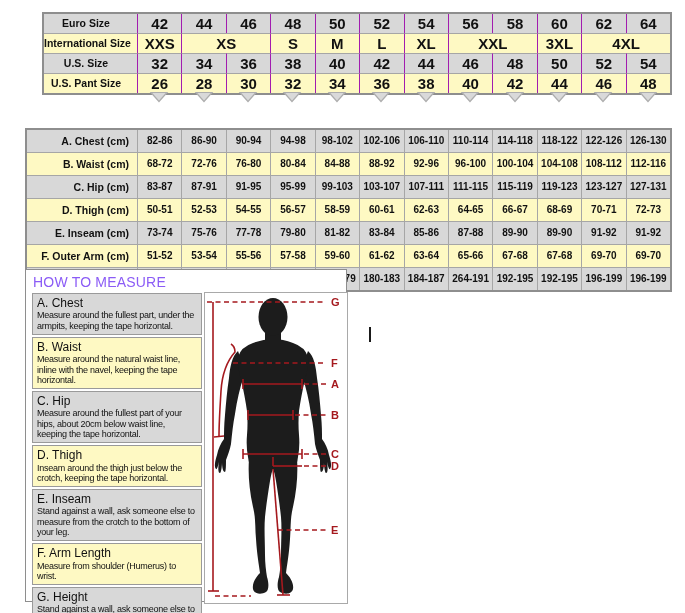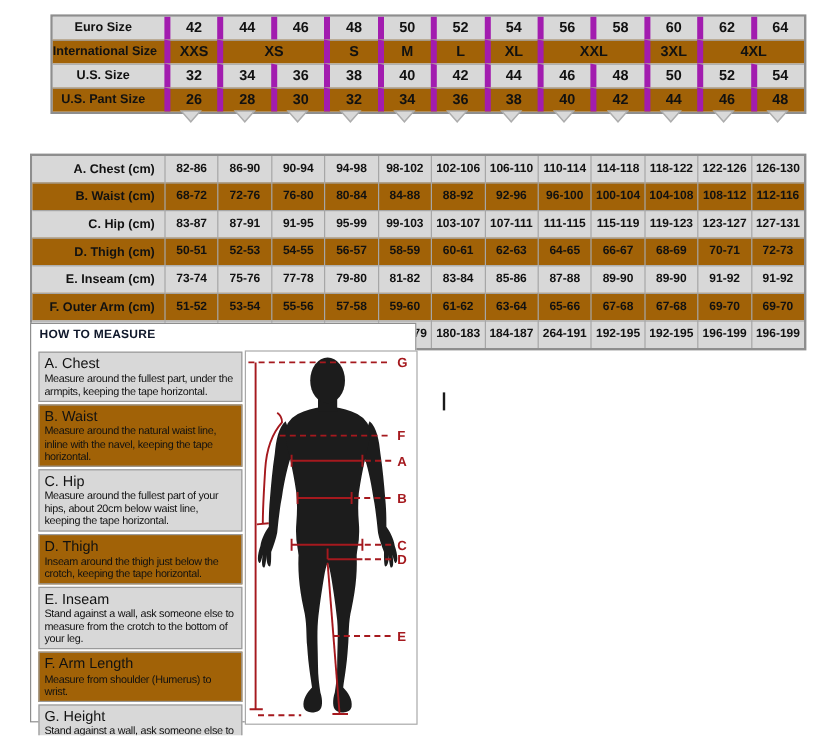--- a/index.html
+++ b/index.html
@@ -2,42 +2,42 @@
 <html><head>
 <meta charset="utf-8">
 <style>
   html,body{margin:0;padding:0;background:#fff;}
   .screen{position:relative;width:685px;height:613px;background:#ffffff;overflow:hidden;
           font-family:"Liberation Sans",sans-serif;color:#111;}
   
   .sizetable{position:absolute;left:42px;top:12px;width:630px;border:2px solid #8e8e8e;
              background:#fff;box-sizing:border-box;}
   .trow{display:grid;grid-template-columns:93px repeat(12,1fr);}
-  .trow > div{height:19px;line-height:19px;font-size:12px;font-weight:bold;text-align:center;
-              border-left:5px solid #a21caf;border-top:1px solid #a6a6a6;overflow:hidden;white-space:nowrap;}
+  .trow > div{height:19px;line-height:19px;font-size:15px;font-weight:bold;text-align:center;
+              border-left:1px solid #a21caf;border-top:1px solid #a6a6a6;overflow:hidden;white-space:nowrap;}
   .trow:first-child > div{border-top:none;}
   .trow > div.rowlabel{border-left:none;text-align:center;padding-right:9px;font-size:10.5px;}
   .gray{background:#d8d8d8;}
-  .white{background:#a16207;}
+  .white{background:#fef9c3;}
   
   .triangles{position:absolute;left:137px;top:91px;width:533px;height:14px;
              display:grid;grid-template-columns:repeat(12,1fr);}
   .tricell{display:flex;justify-content:center;align-items:flex-start;}
   
   .mtable{position:absolute;left:25px;top:128px;width:647px;border:2px solid #8e8e8e;
           background:#fff;box-sizing:border-box;}
   .mrow{display:grid;grid-template-columns:110px repeat(12,1fr);}
   .mrow > div{height:22px;line-height:22px;font-size:10px;font-weight:bold;text-align:center;
               border-left:1px solid #a6a6a6;border-top:1px solid #a6a6a6;overflow:hidden;white-space:nowrap;}
   .mtable .mrow:first-child > div{border-top:none;}
   .mrow > div.mlabel{border-left:none;text-align:right;padding-right:8px;font-size:10.5px;}
   
   .howto{position:absolute;left:25px;top:269px;width:322px;height:333px;border:1px solid #8e8e8e;
          background:#fff;box-sizing:border-box;}
-  .howto-title{font-size:10px;font-weight:bold;padding:4px 0 0 7px;letter-spacing:.2px;color:#0f172a;}
+  .howto-title{font-size:14px;font-weight:normal;padding:4px 0 0 7px;letter-spacing:.2px;color:#8b5cf6;}
   .howto-list{position:absolute;left:6px;top:23px;width:170px;display:flex;flex-direction:column;gap:2px;}
   .howto-item{border:1px solid #9a9a9a;padding:2px 4px 3px 4px;box-sizing:border-box;}
   .hlabel{font-weight:normal;font-size:12px;line-height:1.2;}
   .htext{font-size:9px;line-height:1.14;letter-spacing:-0.25px;}
   
   .figure-box{position:absolute;left:178px;top:22px;width:142px;height:310px;
               border:1px solid #a9a9a9;background:#fff;box-sizing:content-box;}
   .figure-box svg{display:block;}
   
   .cursor-artifact{position:absolute;left:369px;top:327px;width:2px;height:15px;background:#1a1a1a;}

